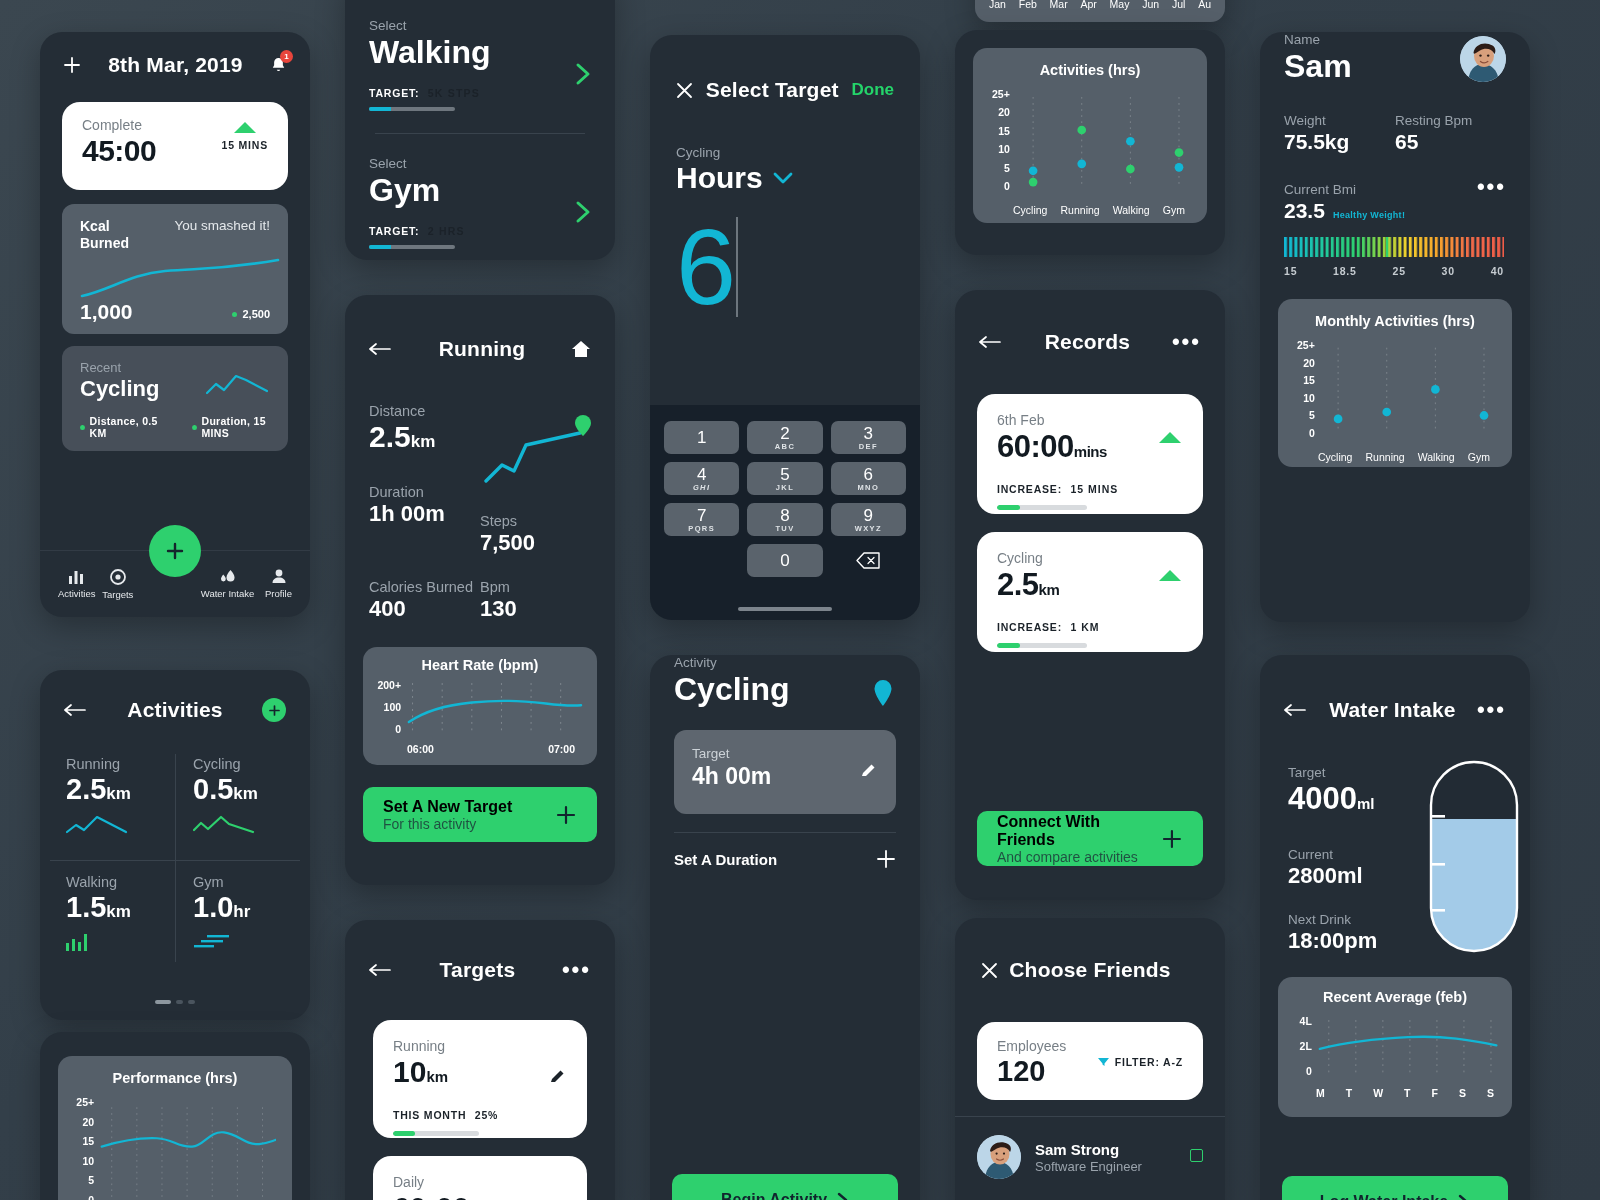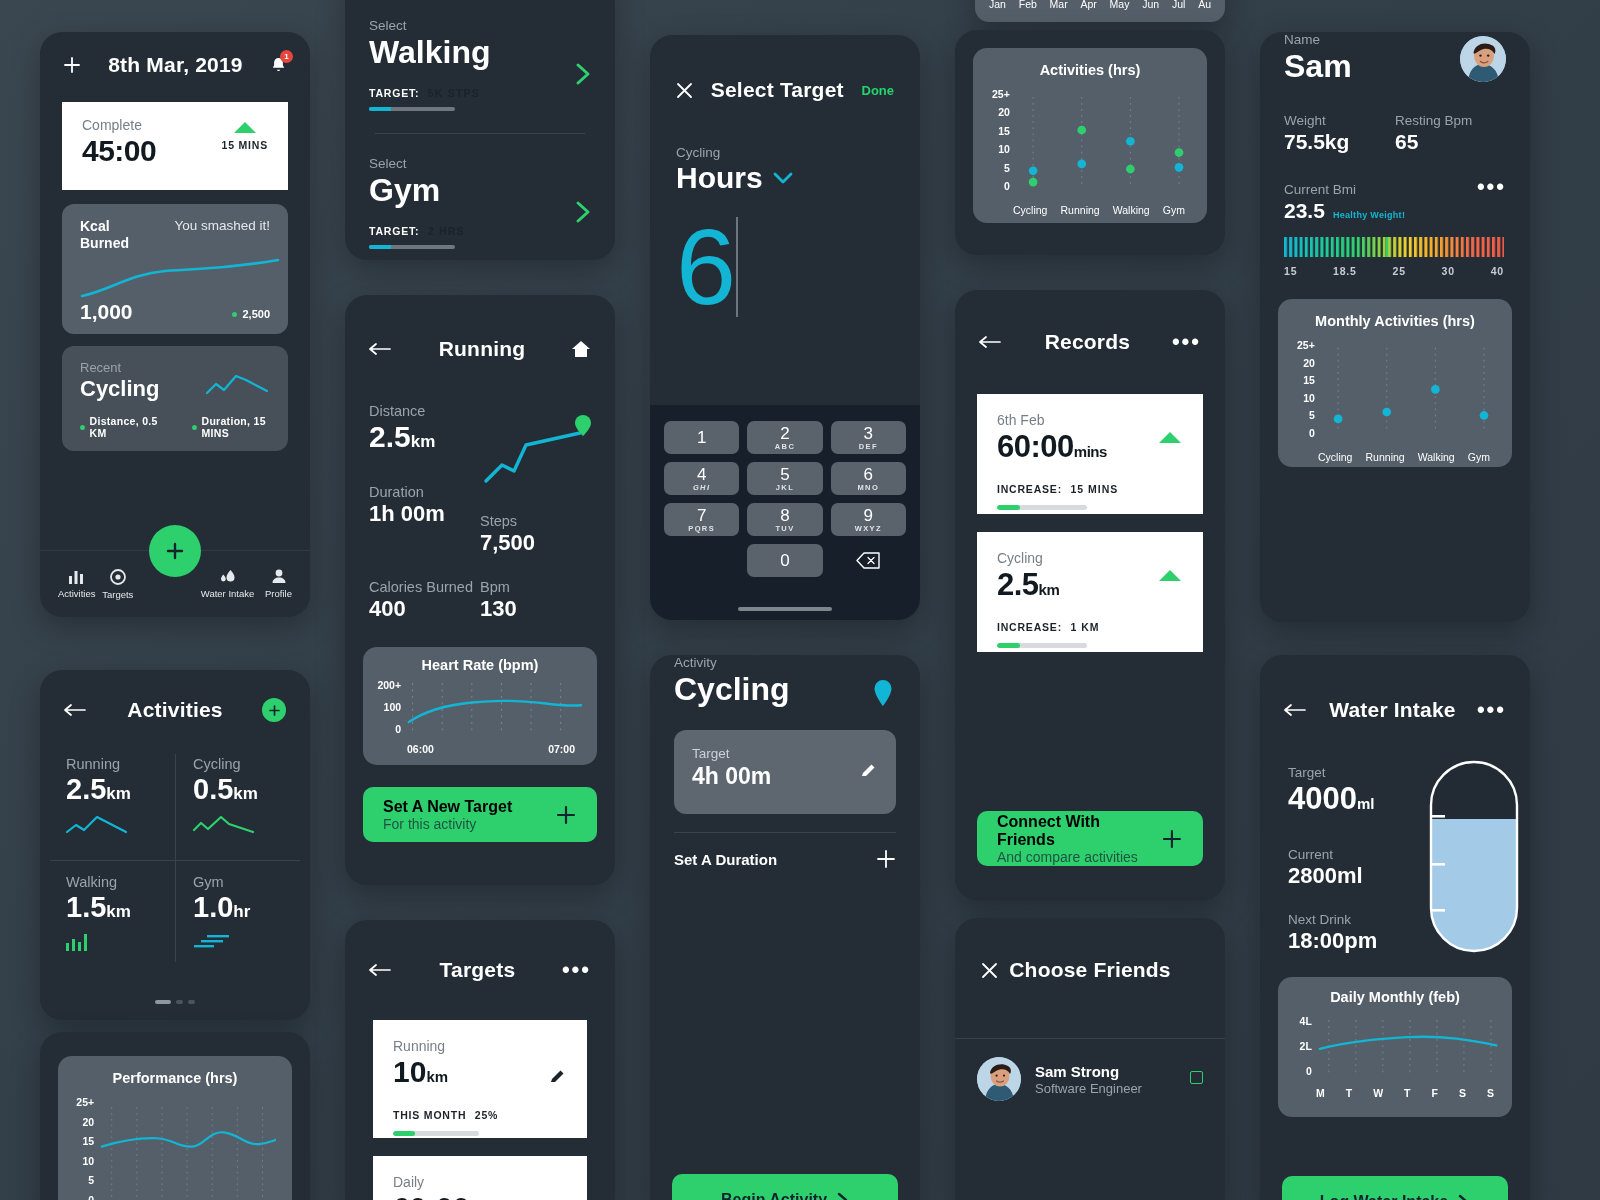--- a/index.html
+++ b/index.html
@@ -43,21 +43,21 @@
     background:#2ed06e; border-radius:10px;
     display:flex; align-items:center; justify-content:space-between;
     padding: 14px 20px; color:#17272f;
   }
   .btn-green .t1 { font-size:16px; font-weight:bold; color:#000000;}
   .btn-green .t2 { font-size:14px; color:#1d3b3a; opacity:.85;}
 
   .divider { height:1px; background:#39434d; }
 
   
-  .wcard { background:#fff; border-radius:0; padding:18px 20px; position:relative;}
+  .wcard { background:#fff; border-radius:18px; padding:18px 20px; position:relative;}
   .wcard .sub { color:#777f86; font-size:14px;}
   .wcard .val { color:#121a21; font-weight:bold;}
   .prog { height:5px; background:#d8dbde; border-radius:3px; margin-top:8px; position:relative; overflow:hidden;}
   .prog > i { display:block; height:100%; background:#2ed06e; border-radius:3px;}
   .tinylbl { font-size:10.5px; font-weight:bold; letter-spacing:.8px; color:#1b2229;}
 
   
   .chartbox { background:#555f69; border-radius:14px; padding:14px 16px; }
   .chart-title { color:#fff; font-weight:bold; font-size:14.5px; text-align:center; margin-bottom:10px;}
   .ax { color:#fff; font-size:10.5px; font-weight:bold; }
@@ -442,21 +442,21 @@
   </div>
 
   <div class="card" style="left:650px;top:35px;width:270px;height:585px;">
     <div class="hdr" style="height:110px;padding:0 26px;">
       <div class="ico">
         <svg width="17" height="17" viewBox="0 0 17 17">
             <path d="M2 2 L15 15 M15 2 L2 15" stroke="#fff" stroke-width="1.8" stroke-linecap="round"></path>
           </svg>
       </div>
       <div class="hdr-title">Select Target</div>
-      <div class="green" style="font-size:13px;font-weight:bold;text-align:center;">Done</div>
+      <div class="green" style="font-size:17px;font-weight:bold;text-align:center;">Done</div>
     </div>
 
     <div style="padding:0 26px;">
       <div class="lbl" style="font-size:13.5px;">Cycling</div>
       <div style="display:flex;align-items:center;gap:10px;margin-top:1px;">
         <span class="big" style="font-size:30px;">Hours</span>
         <svg width="20" height="12" viewBox="0 0 20 12">
             <path d="M2 2 L10 10 L18 2" stroke="#12b6d4" stroke-width="2.8" fill="none" stroke-linecap="round" stroke-linejoin="round"></path>
           </svg>
       </div>
@@ -661,20 +661,30 @@
     <div class="hdr" style="height:104px;padding:0 26px;">
       <div class="ico">
         <svg width="17" height="17" viewBox="0 0 17 17">
             <path d="M2 2 L15 15 M15 2 L2 15" stroke="#fff" stroke-width="1.8" stroke-linecap="round"></path>
           </svg>
       </div>
       <div class="hdr-title">Choose Friends</div>
       <div style="width:17px;"></div>
     </div>
 
+    <div class="wcard" style="margin:0 22px;height:78px;padding:16px 20px;">
+      <div class="sub">Employees</div>
+      <div class="val" style="font-size:29px;line-height:34px;">120</div>
+      <div style="position:absolute;right:20px;top:34px;display:flex;align-items:center;gap:6px;">
+        <svg width="11" height="8" viewBox="0 0 11 8">
+            <path d="M0 0 L11 0 L6.5 5.5 L6.5 8 L4.5 6.5 L4.5 5.5 Z" fill="#12b6d4"></path>
+          </svg>
+        <span class="tinylbl">FILTER: A-Z</span>
+      </div>
+    </div>
 
     <div class="divider" style="margin:16px 0 0;"></div>
 
     <div style="display:flex;align-items:center;gap:14px;padding:18px 22px 0;position:relative;">
       <div class="avatar" style="width:44px;height:44px;background:linear-gradient(160deg,#cfe0ee 0%,#9fc1dc 100%);">
         <svg width="44" height="44" viewBox="0 0 44 44">
           <circle cx="22" cy="22" r="22" fill="#bcd6e8"></circle>
           <path d="M8 44 C 9 31, 16 27, 22 27 C 29 27, 36 32, 37 44 Z" fill="#2e5a73"></path>
           <ellipse cx="23" cy="19" rx="9.5" ry="10.5" fill="#d8a07c"></ellipse>
           <path d="M13 16 C 14 8, 24 5, 31 9 C 35 11, 34 16, 33 17 C 31 12, 24 11, 19 14 C 16 15.5, 14 18, 13 16 Z" fill="#2b1c17"></path>
@@ -825,21 +835,21 @@
           <rect x="0" y="60" width="92" height="135" fill="#a3cbe8"></rect>
         </g>
         <path d="M46 3 a43 43 0 0 1 43 43 v103 a43 43 0 0 1 -86 0 V46 A43 43 0 0 1 46 3z" fill="none" stroke="#fff" stroke-width="2.4"></path>
         <rect x="3" y="56" width="14" height="2.6" fill="#fff"></rect>
         <rect x="3" y="104" width="14" height="2.6" fill="#fff"></rect>
         <rect x="3" y="150" width="14" height="2.6" fill="#fff"></rect>
       </svg>
     </div>
 
     <div class="chartbox" style="margin:22px 18px 0;height:140px;padding:12px 14px;">
-      <div class="chart-title">Daily Monthly (feb)</div>
+      <div class="chart-title">Recent Average (feb)</div>
       <div style="display:flex;">
         <div style="display:flex;flex-direction:column;justify-content:space-between;height:62px;text-align:right;width:22px;">
           <span class="ax">4L</span>
           <span class="ax">2L</span>
           <span class="ax">0</span>
         </div>
         <svg width="200" height="66" viewBox="0 0 200 66" style="margin-left:6px;">
           <g stroke="#818990" stroke-width="1" stroke-dasharray="2 5">
             <line x1="12" y1="2" x2="12" y2="60"></line>
               <line x1="42" y1="2" x2="42" y2="60"></line>

